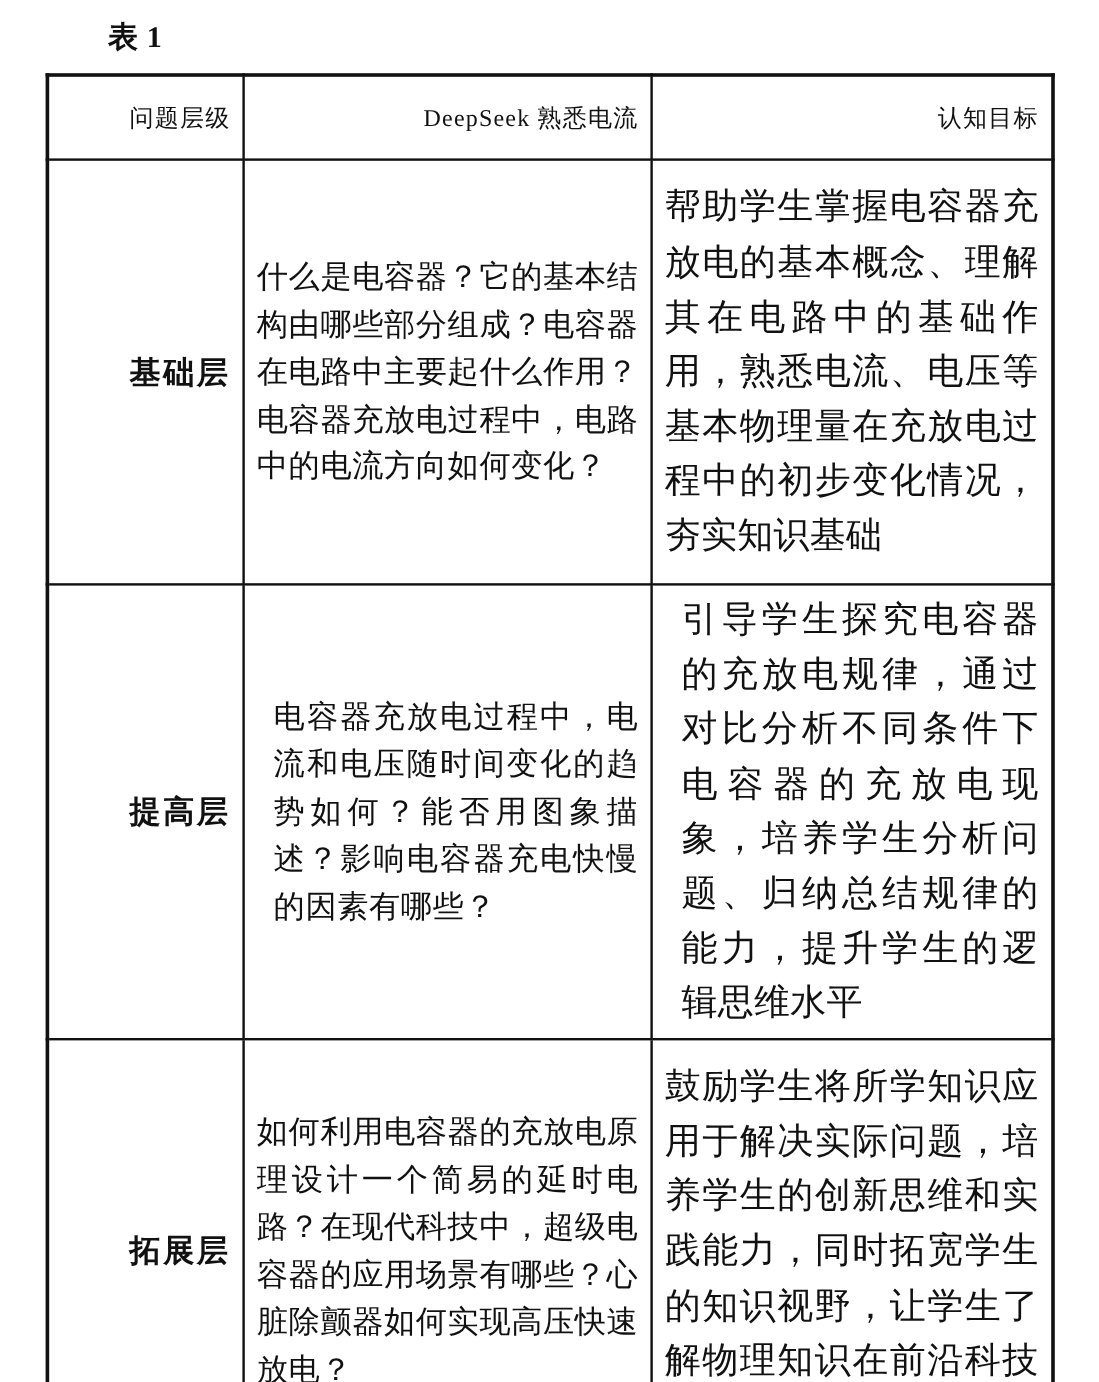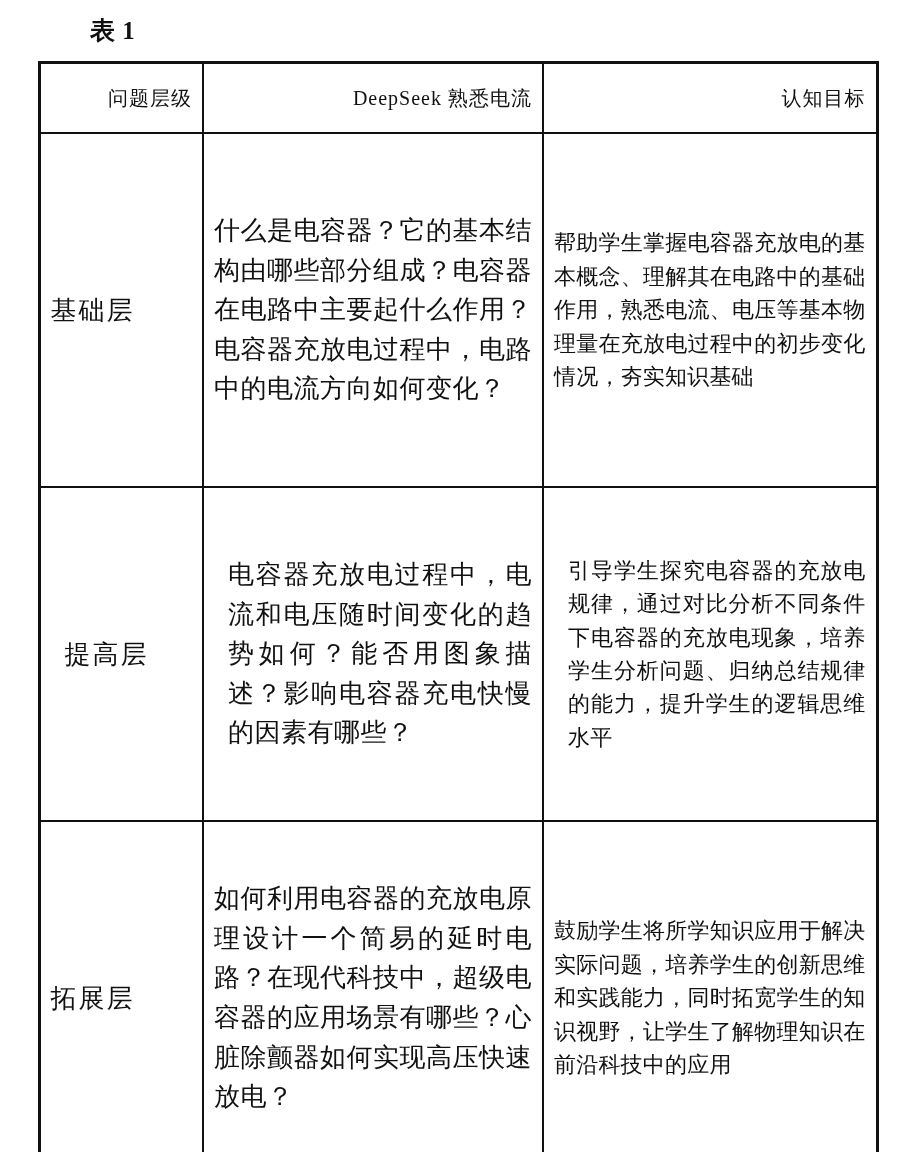--- a/index.html
+++ b/index.html
@@ -57,37 +57,38 @@
     font-weight: normal;
     text-align: right;
     height: 56px;
     letter-spacing: 1px;
   }
   col.c-level { width: 164px; }
   col.c-question { width: 340px; }
   col.c-goal { width: 334px; }
 
   td.level {
-    text-align: left;
+    text-align: right;
     font-size: 26px;
     letter-spacing: 2px;
+    font-weight: bold;
   }
   td.cell-text {
     font-size: 26px;
     line-height: 1.52;
     letter-spacing: 0.5px;
     text-align: justify;
     text-justify: inter-ideograph;
     vertical-align: top;
     padding-top: 12px;
     padding-bottom: 12px;
     border-radius: 15px;
   }
   td.goal {
-    font-size: 22px;
+    font-size: 30px;
     line-height: 1.52;
     letter-spacing: 0.2px;
     text-align: justify;
     text-justify: inter-ideograph;
     vertical-align: top;
     padding-top: 12px;
     padding-bottom: 12px;
   }
   tr.row-basic td { height: 340px; }
   tr.row-advanced td { height: 320px; padding-left: 24px; }

